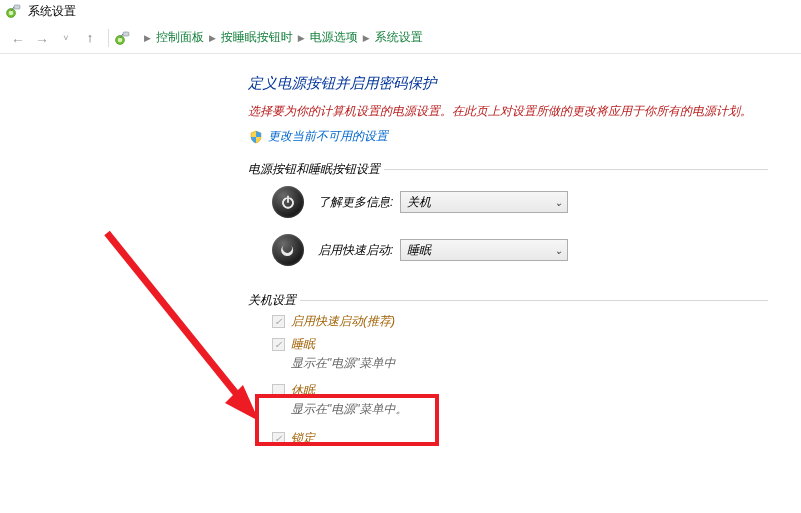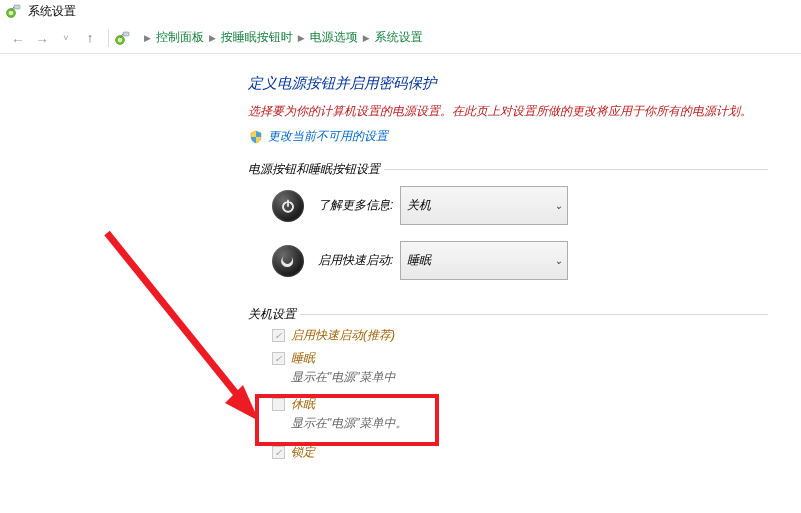--- a/index.html
+++ b/index.html
@@ -88,21 +88,21 @@
     }
     .row-icon {
       width: 32px; height:32px; margin-right: 14px;
       border-radius: 50%;
       background: radial-gradient(circle at 35% 30%, #6a6a6a, #1a1a1a 70%);
       display:inline-flex; align-items:center; justify-content:center;
       box-shadow: inset 0 0 3px rgba(255,255,255,0.3);
     }
     .row-label { width: 82px; font-size:12px; }
     .select-like {
-      width: 168px; height: 39px;
+      width: 168px; height: 22px;
       border: 1px solid #adadad;
       background: #e9e9e9;
       background: linear-gradient(#f6f6f6, #e9e9e9);
       display: inline-flex;
       align-items: center;
       justify-content: space-between;
       padding: 0 4px 0 6px;
       font-size: 12px;
     }
     .select-caret { color:#444; font-size:10px; }

